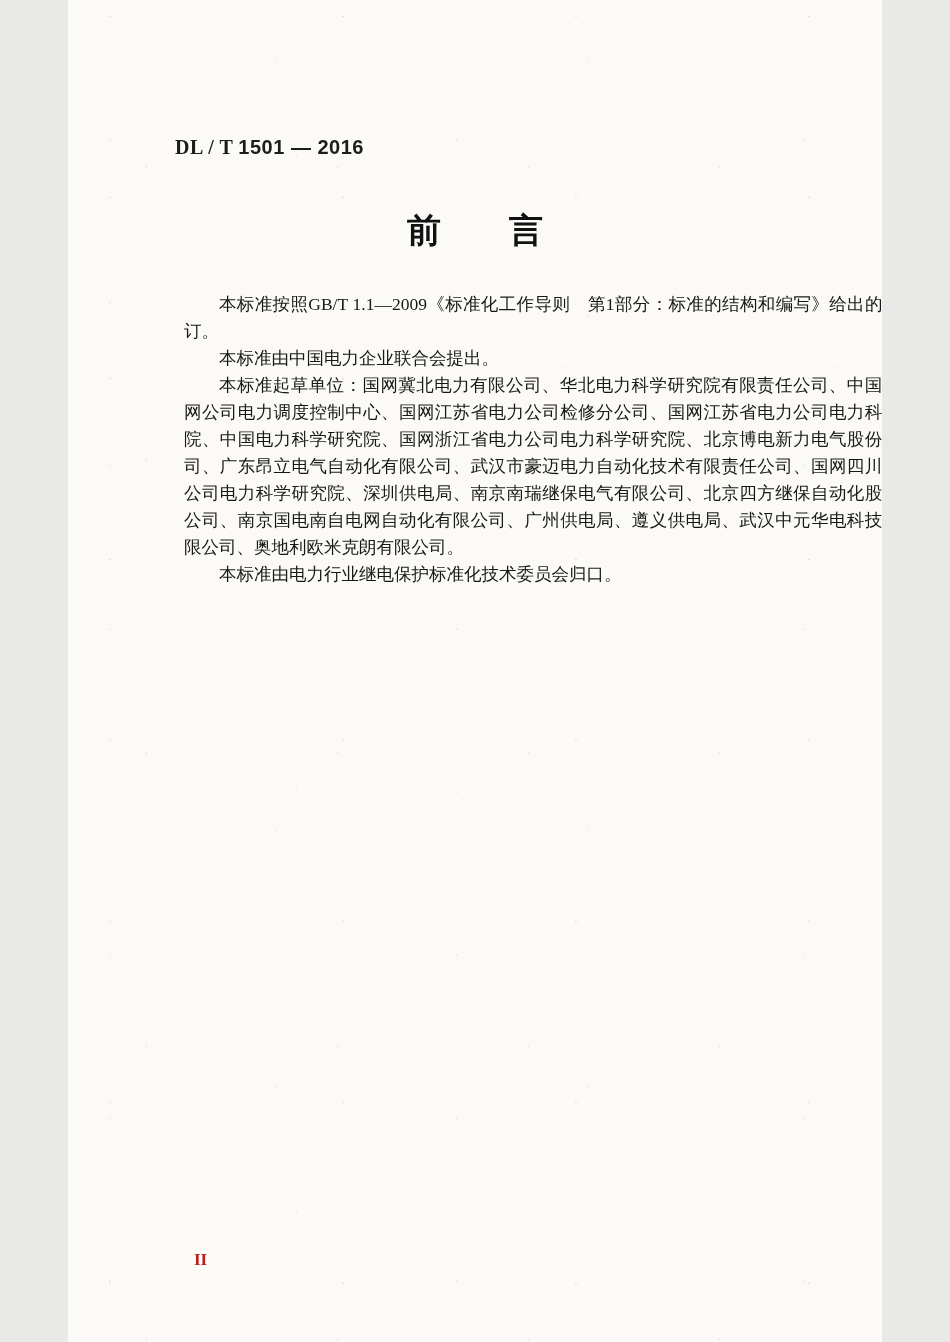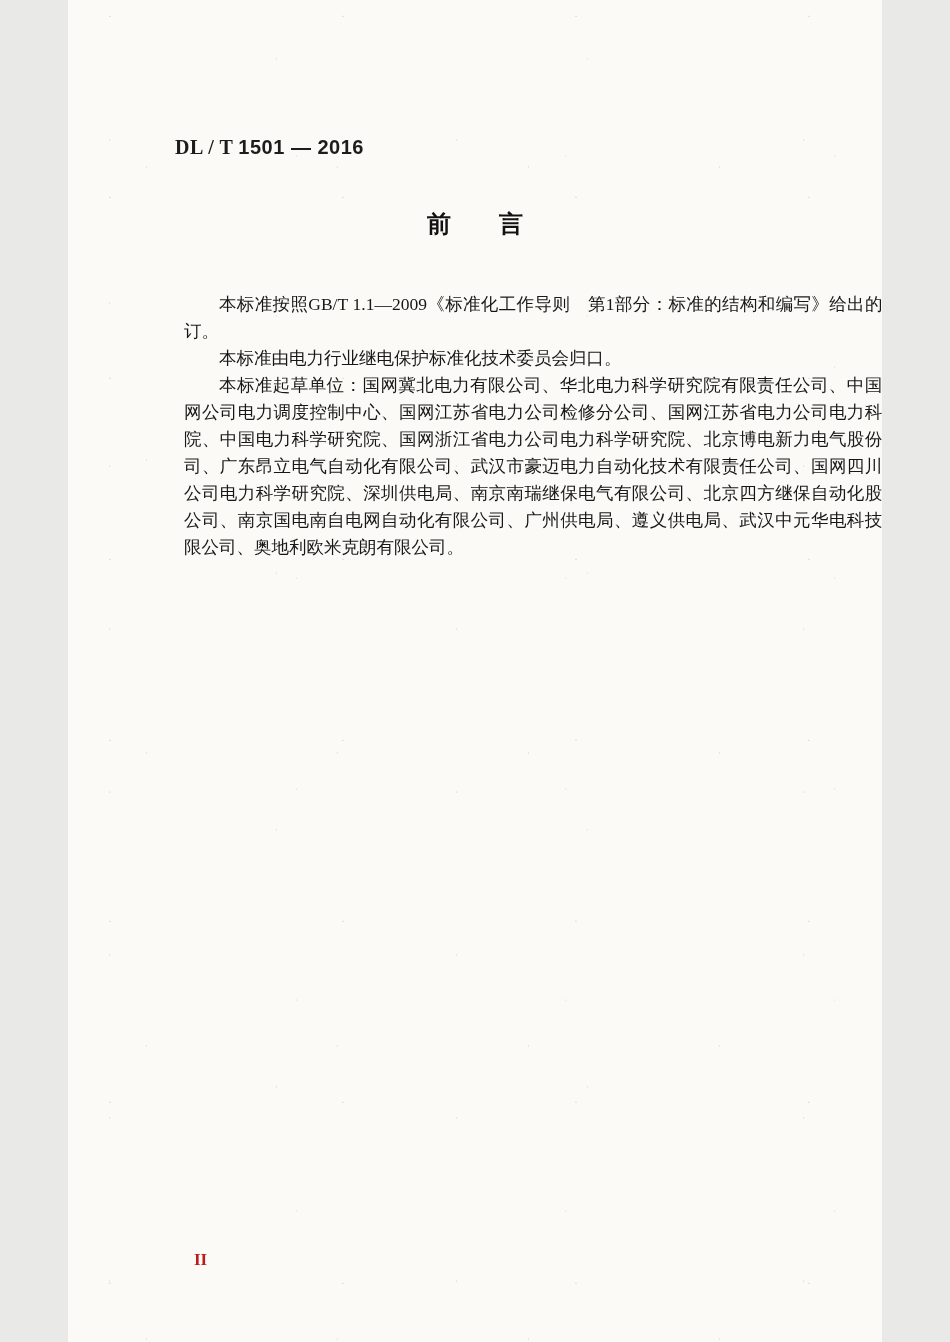--- a/index.html
+++ b/index.html
@@ -38,21 +38,21 @@
   }
   .hdr-serif { font-family: "Liberation Serif", serif; }
   .hdr-sans  { font-family: "Liberation Sans", sans-serif; font-weight: 700; }
   .title {
     position: absolute;
     left: 0;
     top: 208px;
     width: 100%;
     margin: 0;
     text-align: center;
-    font-size: 24px;
+    font-size: 34px;
     font-weight: bold;
     color: #111;
   }
   .body {
     position: absolute;
     left: 116px;
     top: 291px;
     width: 752px;
     font-size: 17.5px;
     line-height: 27px;
@@ -76,19 +76,20 @@
 <div class="scan">
 
   <div class="header">
     <span class="hdr-serif">DL / T </span><span class="hdr-sans">1501 — 2016</span>
   </div>
 
   <h1 class="title">前　　言</h1>
 
   <div class="body">
     <p>本标准按照GB/T 1.1—2009《标准化工作导则　第1部分：标准的结构和编写》给出的规则制订。</p>
+    <p>本标准由中国电力企业联合会提出。</p>
+    <p>本标准起草单位：国网冀北电力有限公司、华北电力科学研究院有限责任公司、中国南方电网公司电力调度控制中心、国网江苏省电力公司检修分公司、国网江苏省电力公司电力科学研究院、中国电力科学研究院、国网浙江省电力公司电力科学研究院、北京博电新力电气股份有限公司、广东昂立电气自动化有限公司、武汉市豪迈电力自动化技术有限责任公司、国网四川省电力公司电力科学研究院、深圳供电局、南京南瑞继保电气有限公司、北京四方继保自动化股份有限公司、南京国电南自电网自动化有限公司、广州供电局、遵义供电局、武汉中元华电科技股份有限公司、奥地利欧米克朗有限公司。</p>
     <p>本标准由电力行业继电保护标准化技术委员会归口。</p>
-    <p>本标准起草单位：国网冀北电力有限公司、华北电力科学研究院有限责任公司、中国南方电网公司电力调度控制中心、国网江苏省电力公司检修分公司、国网江苏省电力公司电力科学研究院、中国电力科学研究院、国网浙江省电力公司电力科学研究院、北京博电新力电气股份有限公司、广东昂立电气自动化有限公司、武汉市豪迈电力自动化技术有限责任公司、国网四川省电力公司电力科学研究院、深圳供电局、南京南瑞继保电气有限公司、北京四方继保自动化股份有限公司、南京国电南自电网自动化有限公司、广州供电局、遵义供电局、武汉中元华电科技股份有限公司、奥地利欧米克朗有限公司。</p>
   </div>
 
   <div class="pagenum">II</div>
 
 </div>
 
 </body></html>

